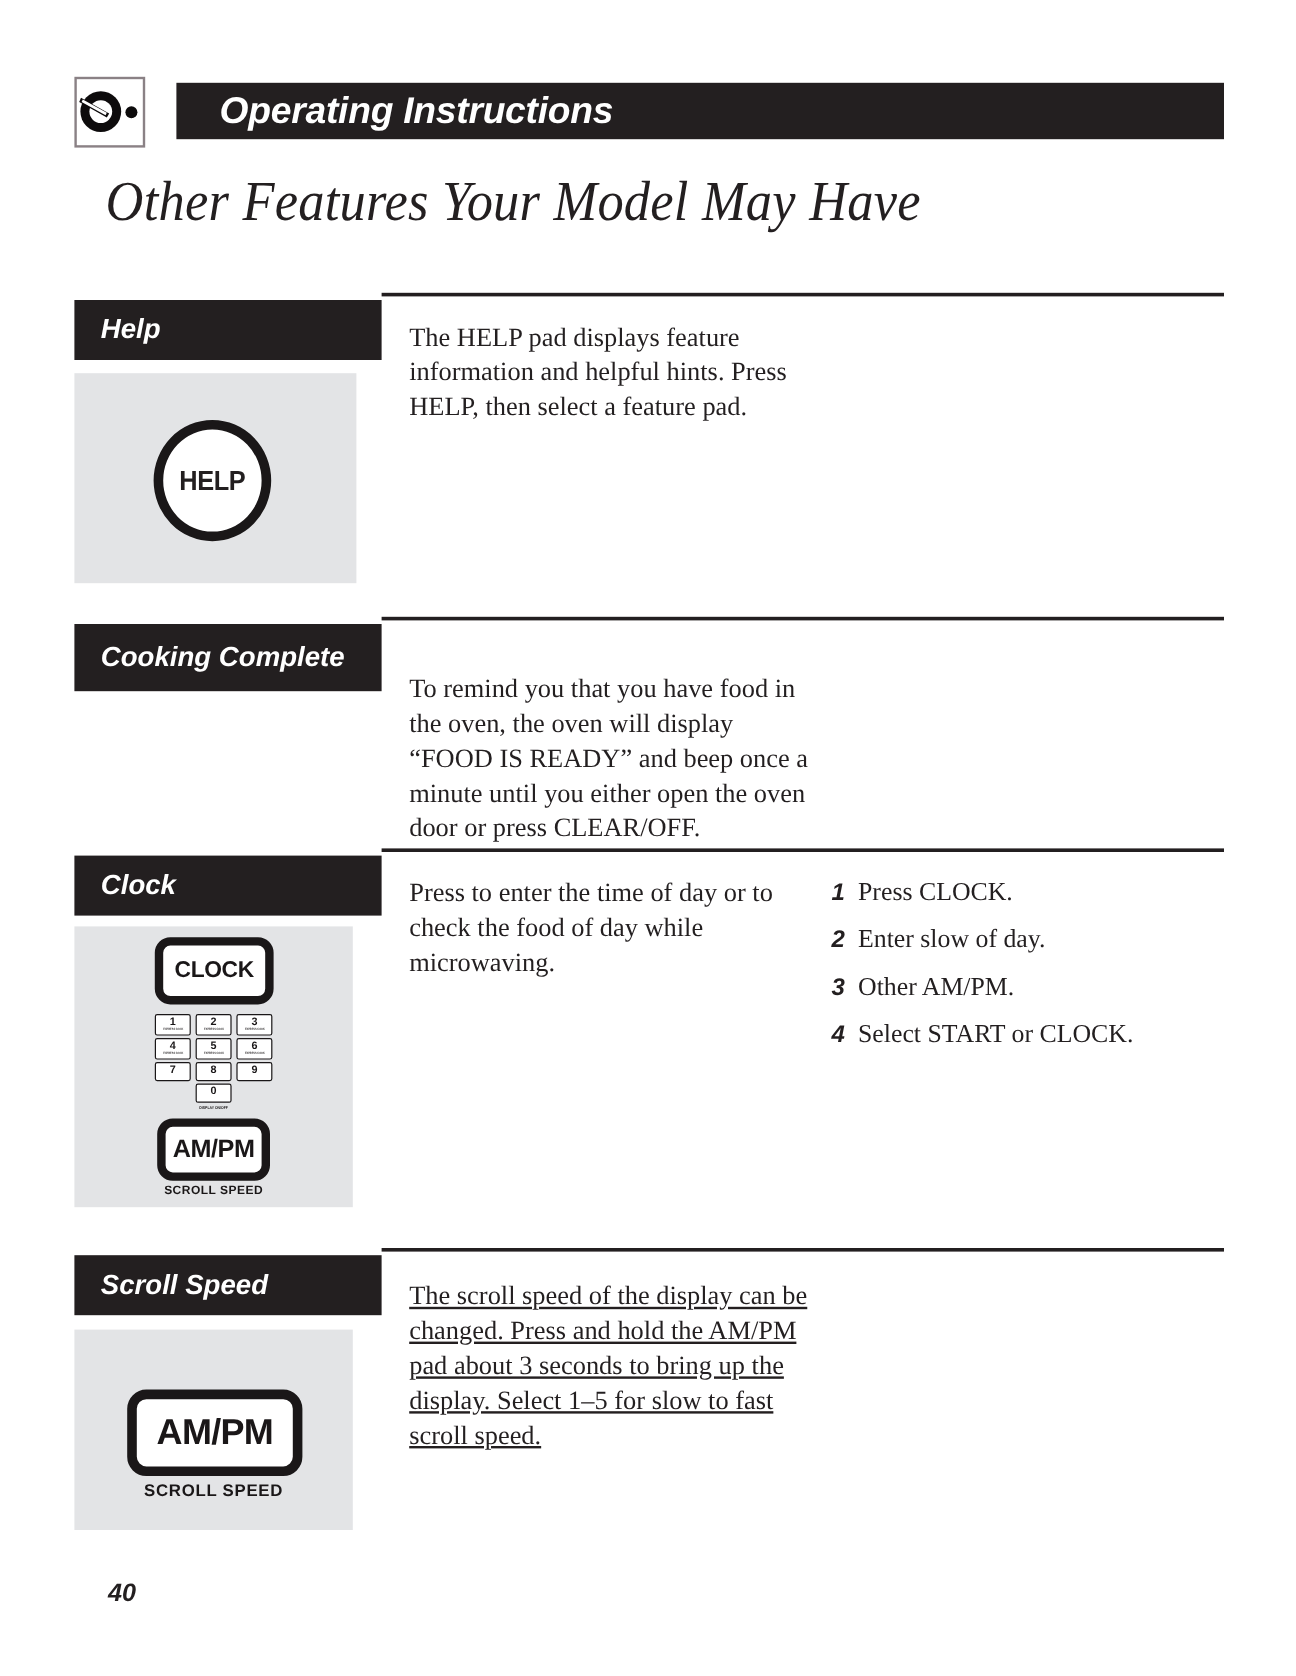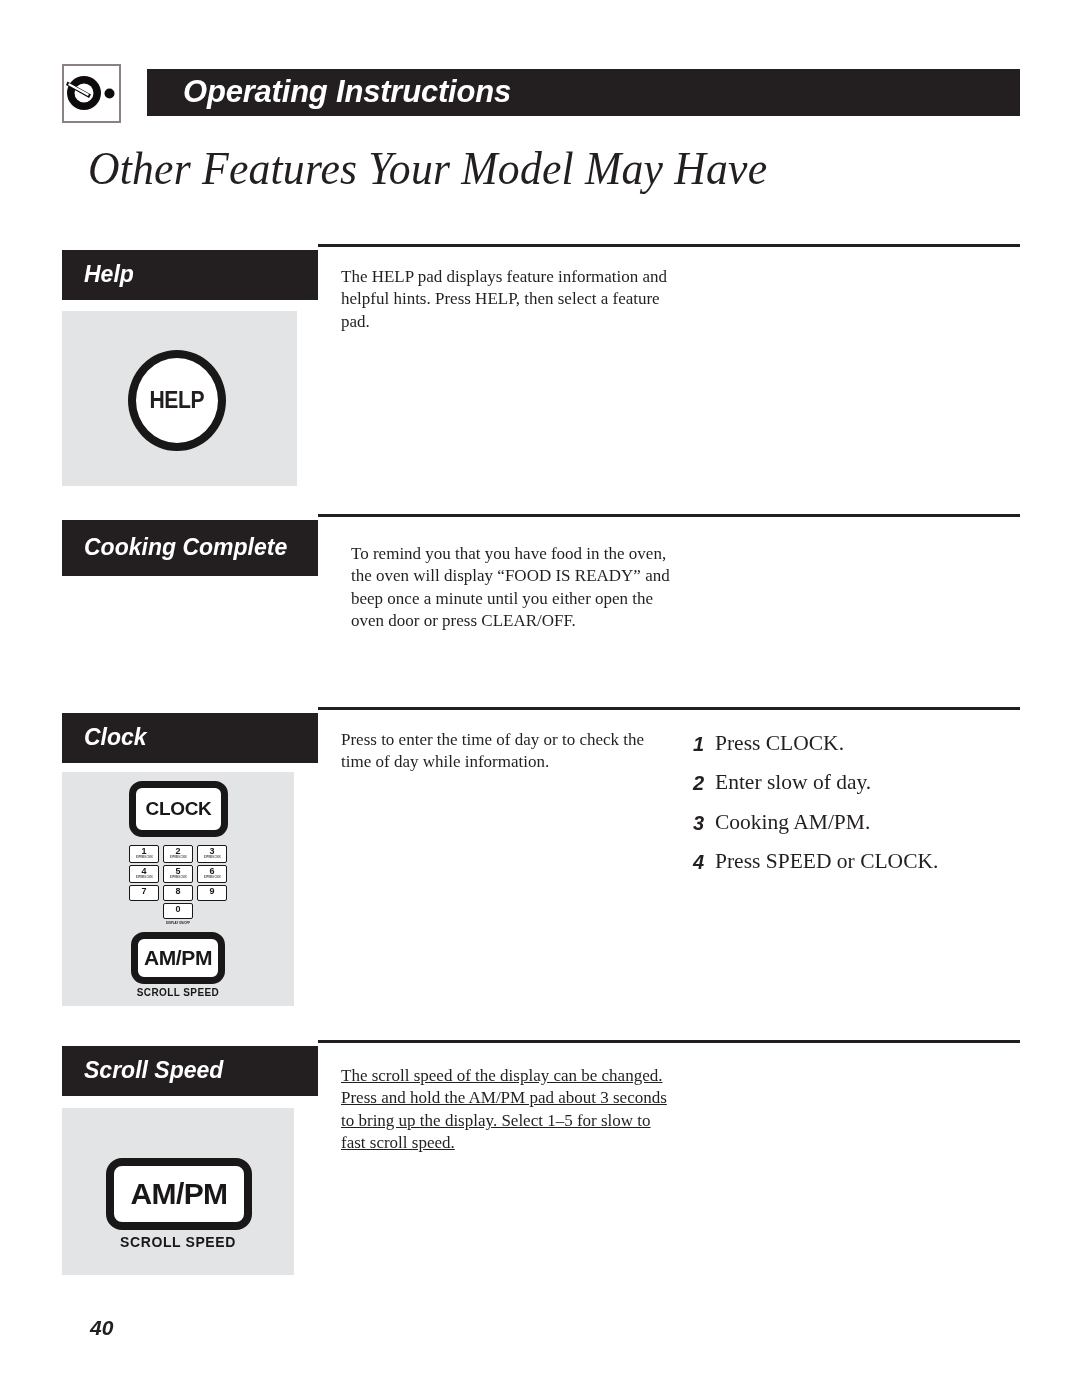--- a/index.html
+++ b/index.html
@@ -106,21 +106,21 @@
     font-weight: bold;
     font-size: 23px;
     line-height: 1.33;
   }
   .bar.tall { padding-top: 12px; padding-bottom: 13px; }
 
   .body-col {
     position: absolute;
     left: 341px;
     width: 336px;
-    font-size: 17px;
+    font-size: 22px;
     line-height: 1.32;
   }
   .steps-col {
     position: absolute;
     left: 686px;
     width: 330px;
     font-size: 21.5px;
     line-height: 1.32;
   }
   .step { display: flex; margin-bottom: 11px; }
@@ -325,46 +325,46 @@
   <div class="figure" style="top:311px; width:235px; height:175px;"></div>
   <div class="help-pad">
     <span>HELP</span>
   </div>
 
   <div class="section" style="top:514px;">
     <div class="rule"></div>
     <div class="bar tall">
       <div>Cooking Complete</div>
     </div>
-    <div class="body-col" style="top:29px;margin-left:10px;">To remind you that you have food in the oven, the oven will display “FOOD IS READY” and beep once a minute until you either open the oven door or press CLEAR/OFF.</div>
+    <div class="body-col" style="top:45px;">To remind you that you have food in the oven, the oven will display “FOOD IS READY” and beep once a minute until you either open the oven door or press CLEAR/OFF.</div>
   </div>
 
   <div class="section" style="top:707px;">
     <div class="rule"></div>
     <div class="bar">
       <span>Clock</span>
     </div>
-    <div class="body-col" style="top:22px;">Press to enter the time of day or to check the time of day while information.</div>
+    <div class="body-col" style="top:22px;">Press to enter the time of day or to check the food of day while microwaving.</div>
 
     <div class="steps-col" style="top:22px;">
       <div class="step">
         <div class="step-num">1</div>
         <div class="step-text">Press CLOCK.</div>
       </div>
       <div class="step">
         <div class="step-num">2</div>
         <div class="step-text">Enter slow of day.</div>
       </div>
       <div class="step">
         <div class="step-num">3</div>
-        <div class="step-text">Cooking AM/PM.</div>
+        <div class="step-text">Other AM/PM.</div>
       </div>
       <div class="step">
         <div class="step-num">4</div>
-        <div class="step-text">Press SPEED or CLOCK.</div>
+        <div class="step-text">Select START or CLOCK.</div>
       </div>
     </div>
   </div>
 
   <div class="figure" style="top:772px; width:232px; height:234px;"></div>
 
   <div class="pad pad-clock">
     <span>CLOCK</span>
   </div>
 

